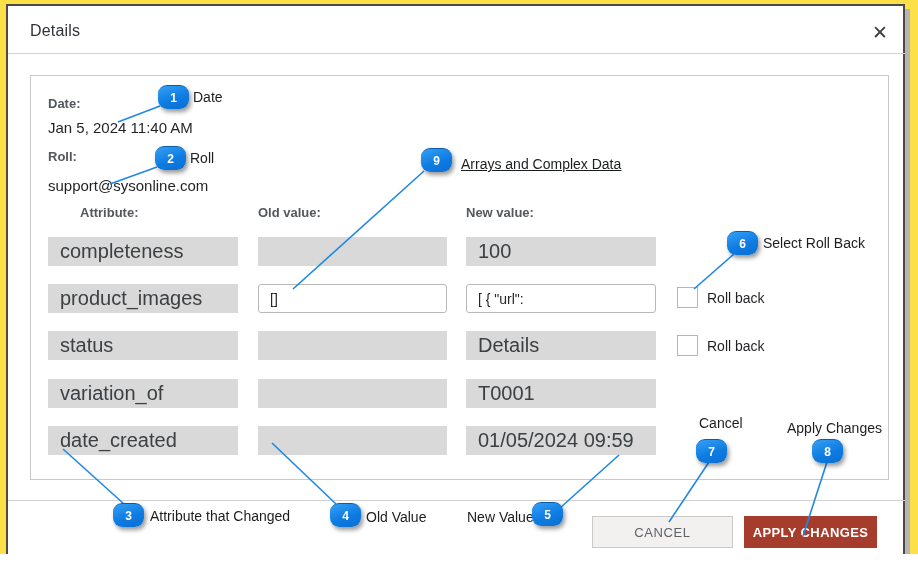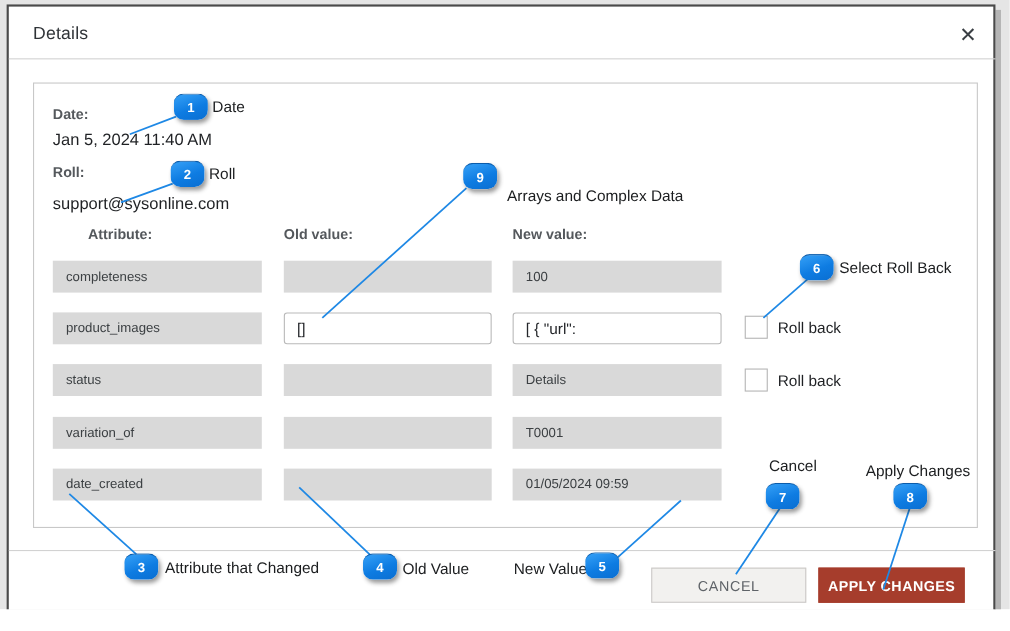--- a/index.html
+++ b/index.html
@@ -1,18 +1,18 @@
 <!DOCTYPE html>
 <html><head>
 <meta charset="utf-8">
 <style>
   html,body{margin:0;padding:0;background:#ffffff;}
   .stage{
     position:relative;width:918px;height:554px;overflow:hidden;
-    font-family:"Liberation Sans",sans-serif;background:#e5e5e5;
+    font-family:"Liberation Sans",sans-serif;background:#fde047;
   }
   .dialog-frame{
     position:absolute;left:6px;top:4px;width:895px;height:556px;
     background:#ffffff;border:2px solid #4a4a4a;
     box-shadow:5px 5px 0 #b5b5b5;
   }
   .abs{position:absolute;}
   .dialog-title{
     left:30px;top:22px;font-size:16px;color:#2f3337;letter-spacing:.2px;
   }
@@ -25,21 +25,21 @@
   .footer-div{left:8px;top:500px;width:897px;}
   .inner-box{
     left:30px;top:75px;width:857px;height:403px;
     border:1px solid #c8c8c8;background:#ffffff;
   }
   .meta-label{font-size:13px;font-weight:bold;color:#54585c;}
   .meta-value{font-size:15px;color:#1f2124;}
   .col-header{font-size:13px;font-weight:bold;color:#54585c;}
   .gray-field{
     background:#d9d9d9;height:29px;line-height:29px;
-    font-size:12px;color:#3c4043;padding:0 0 16px 12px;box-sizing:border-box;
+    font-size:20px;color:#3c4043;padding:0 0 16px 12px;box-sizing:border-box;
   }
   .white-input{
     background:#ffffff;border:1px solid #b9b9b9;border-radius:3px;
     height:29px;font-size:14px;color:#24262a;padding:0 0 0 11px;
     box-sizing:border-box;outline:none;font-family:"Liberation Sans",sans-serif;
   }
   .col-attr{left:48px;width:190px;}
   .col-old{left:258px;width:189px;}
   .col-new{left:466px;width:190px;}
   .rollback-check{
@@ -134,21 +134,21 @@
     <line x1="827" y1="462" x2="803" y2="536" stroke="#1e88e5" stroke-width="1.6"></line>
   </svg>
 
   <div class="abs callout" style="left:158px;top:85px;">1</div>
   <div class="abs callout-label" style="left:193px;top:89px;">Date</div>
 
   <div class="abs callout" style="left:155px;top:146px;">2</div>
   <div class="abs callout-label" style="left:190px;top:150px;">Roll</div>
 
   <div class="abs callout" style="left:421px;top:148px;">9</div>
-  <div class="abs callout-label" style="left:461px;top:170px;">Arrays and Complex Data</div>
+  <div class="abs callout-label" style="left:461px;top:156px;text-decoration:underline;">Arrays and Complex Data</div>
 
   <div class="abs callout" style="left:727px;top:231px;">6</div>
   <div class="abs callout-label" style="left:763px;top:235px;">Select Roll Back</div>
 
   <div class="abs callout" style="left:113px;top:503px;">3</div>
   <div class="abs callout-label" style="left:150px;top:508px;">Attribute that Changed</div>
 
   <div class="abs callout" style="left:330px;top:503px;">4</div>
   <div class="abs callout-label" style="left:366px;top:509px;">Old Value</div>
 

